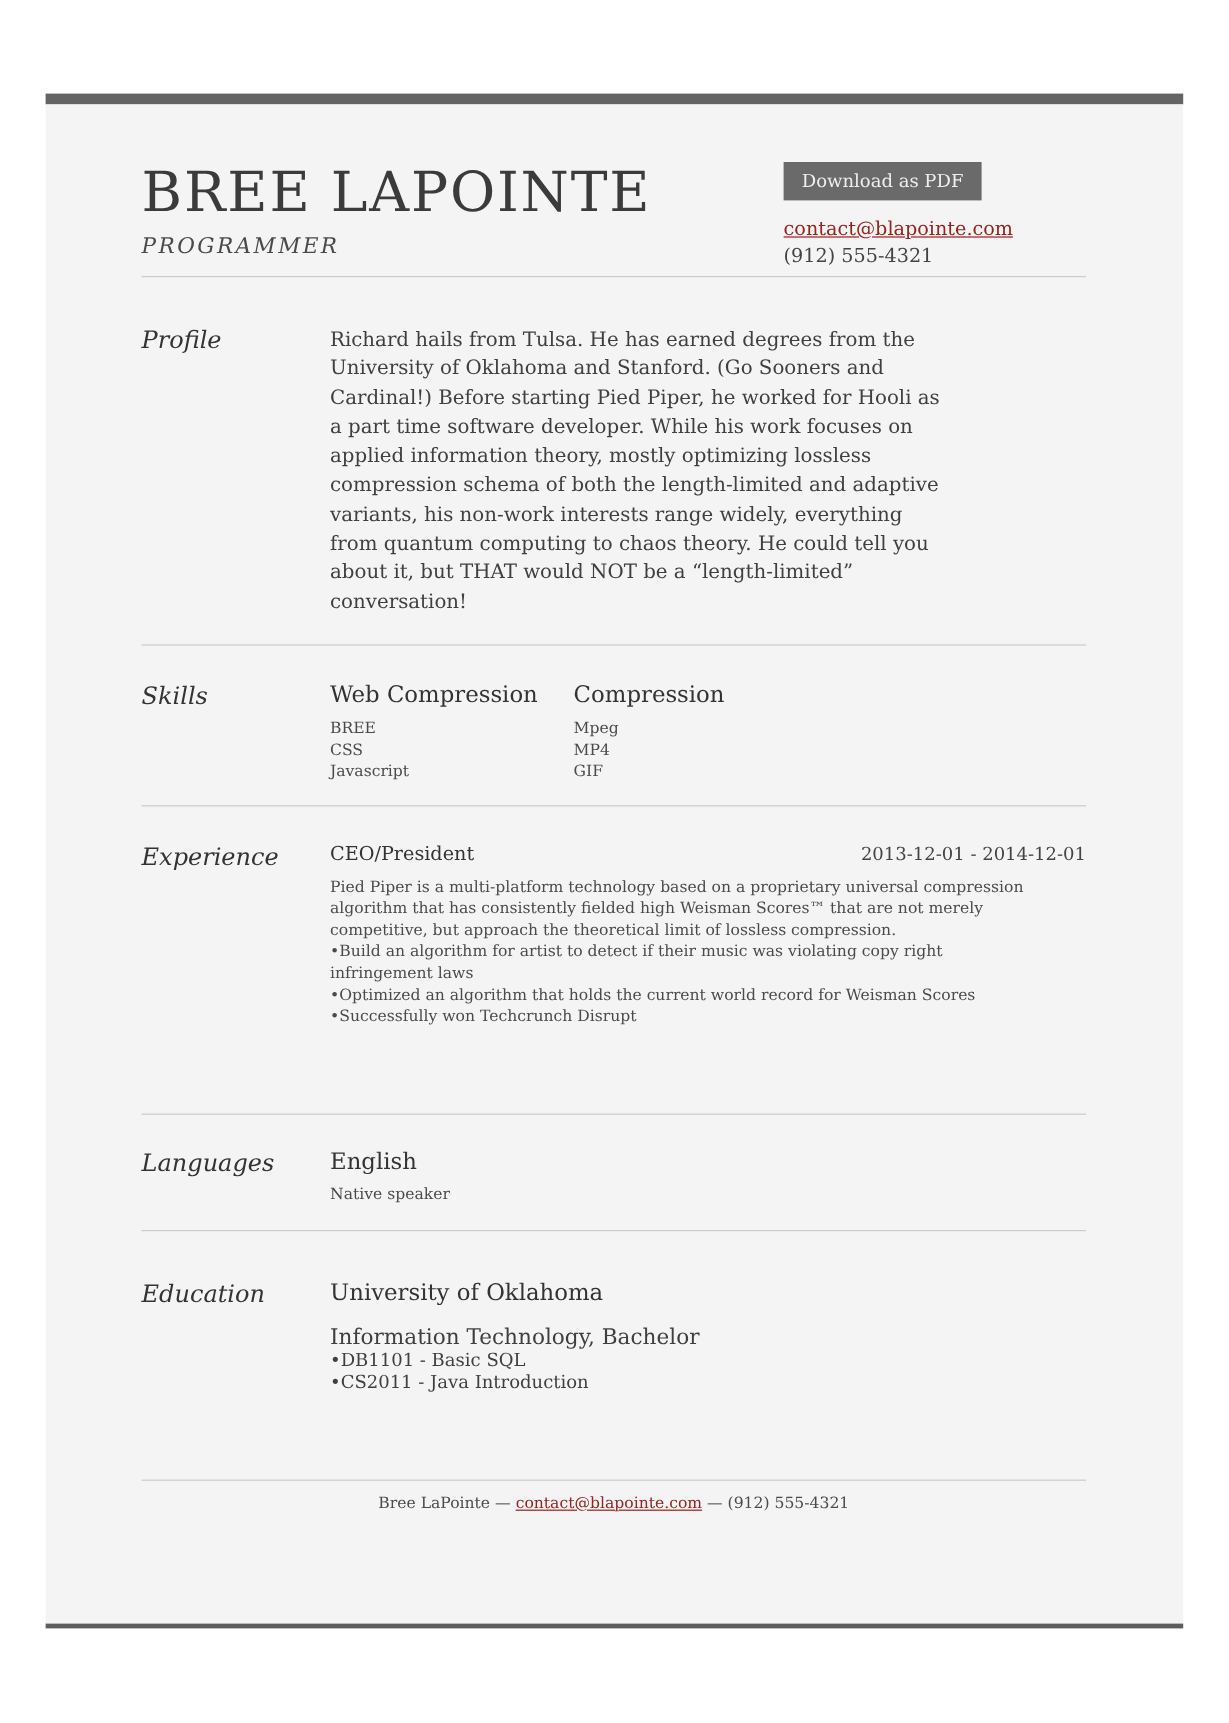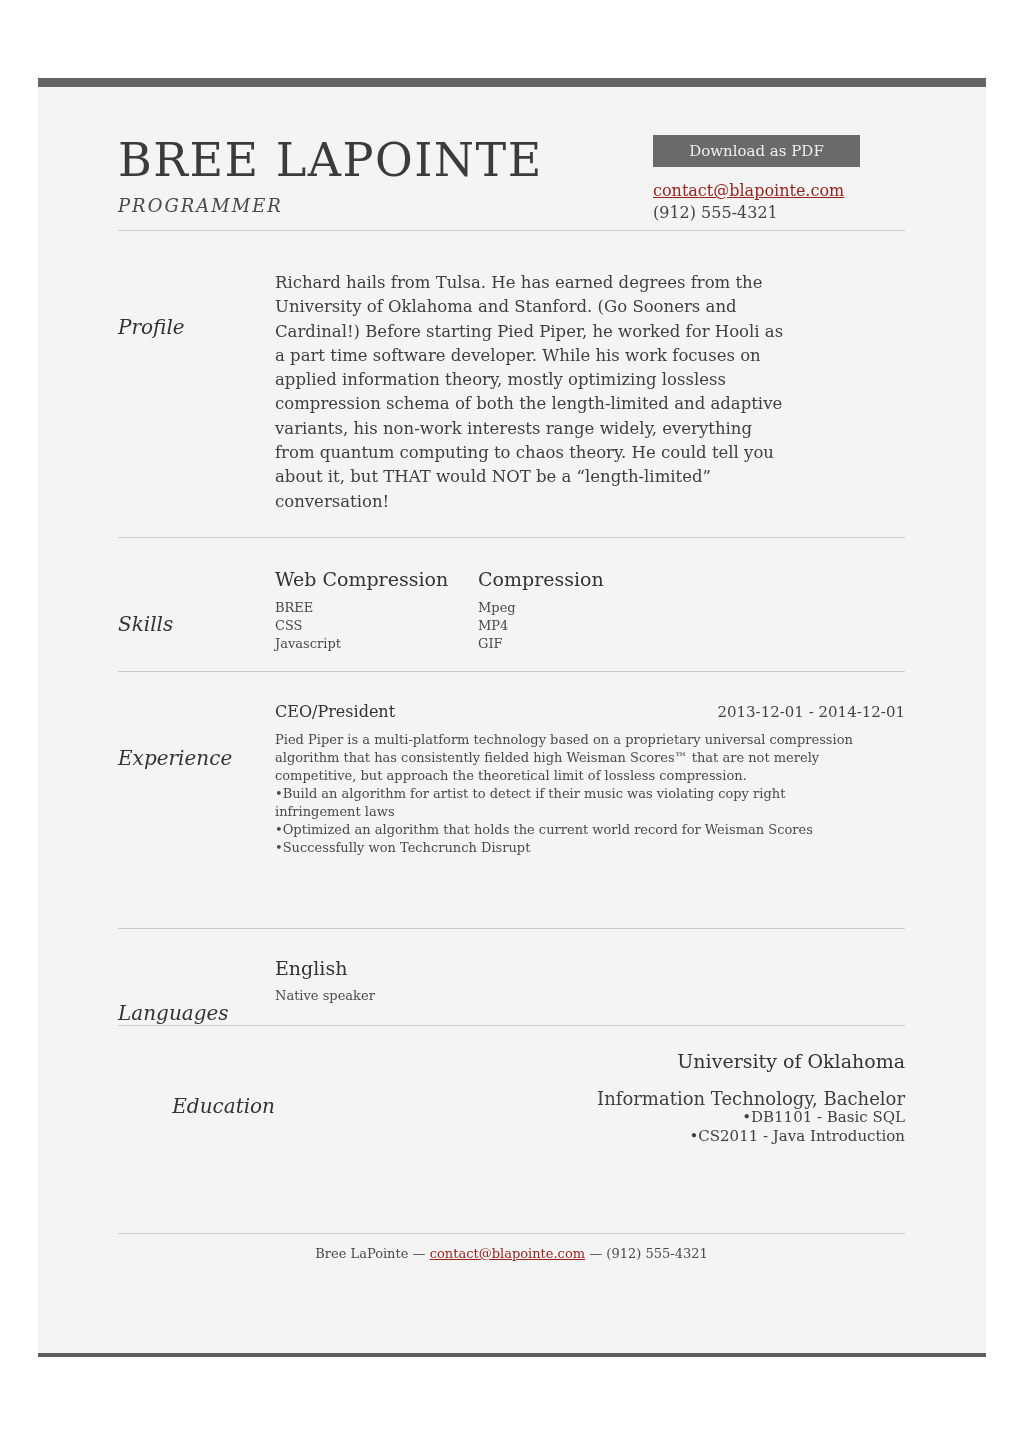--- a/index.html
+++ b/index.html
@@ -45,21 +45,21 @@
   .header-right { width: 252px; padding-top: 4px; }
   .download-btn {
     display: inline-block;
     background: #6a6a6a;
     color: #efefef;
     font-size: 15px;
     font-family: inherit;
     border: none;
     padding: 7px 11px;
     cursor: pointer;
-    width: 207px;
+    width: 165px;
     text-align: center;
   }
   .contact-email {
     display: inline-block;
     margin-top: 14px;
     font-size: 16px;
     color: #96231c;
     text-decoration: underline;
   }
   .contact-phone { font-size: 16px; color: #444; margin-top: 3px; }
@@ -68,21 +68,20 @@
   .section {
     display: flex;
     border-top: 1px solid #cccbca;
   }
   .label-col {
     width: 157px;
     flex-shrink: 0;
     font-style: italic;
     font-size: 20px;
     color: #333;
-    margin-top: 44px;
   }
   .content-col { flex: 1; position: relative; }
 
   .section-profile { min-height: 307px; padding-top: 40px; }
   .profile-text {
     max-width: 516px;
     font-size: 16.5px;
     line-height: 24.3px;
     color: #3f3f3f;
   }
@@ -106,21 +105,21 @@
     color: #4a4a4a;
   }
   .job-highlights { list-style: none; max-width: 592px; }
   .job-highlights li { font-size: 13px; line-height: 18px; color: #4a4a4a; }
   .job-highlights li::before { content: "\2022 "; }
 
   .section-languages { min-height: 97px; padding-top: 28px; }
   .language-name { font-size: 19px; color: #333; font-weight: normal; }
   .language-level { font-size: 13px; color: #4a4a4a; margin-top: 9px; }
 
-  .section-education { min-height: 208px; padding-top: 24px; text-align: right; }
+  .section-education { min-height: 208px; padding-top: 40px; }
   .school-name { font-size: 19px; color: #333; font-weight: normal; }
   .school-degree { font-size: 18px; line-height: 19px; color: #3f3f3f; margin-top: 17px; }
   .course-list { list-style: none; }
   .course-list li { font-size: 15px; line-height: 19px; color: #3f3f3f; }
   .course-list li::before { content: "\2022 "; }
 
   
   .footer {
     border-top: 1px solid #cccbca;
     min-height: 120px;

